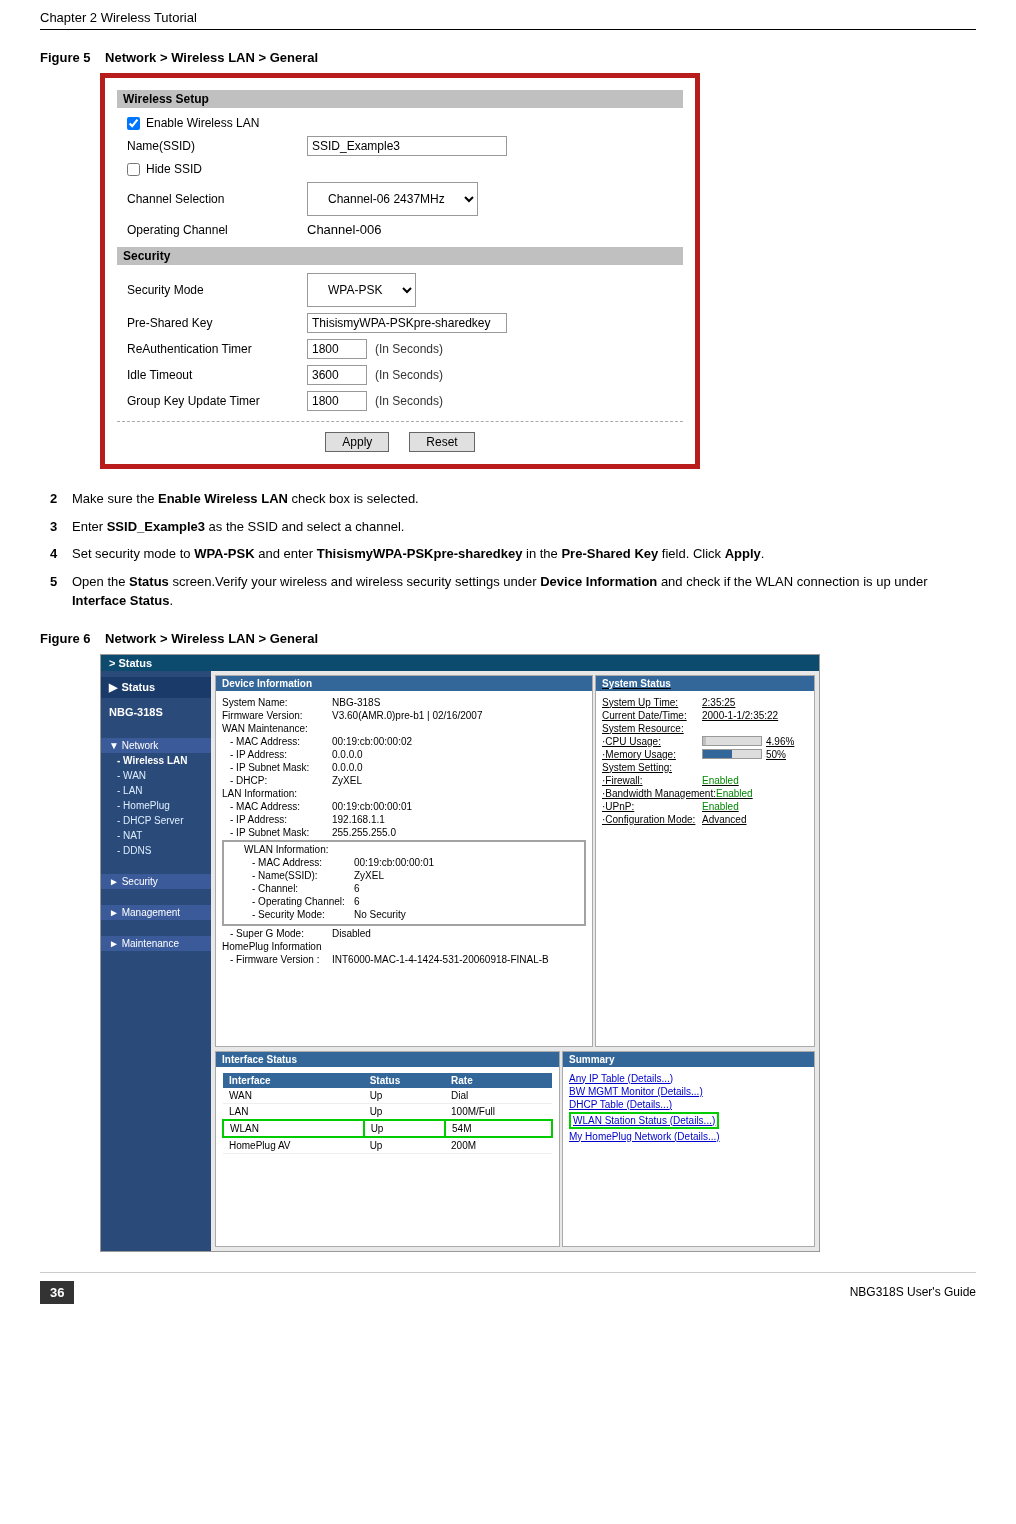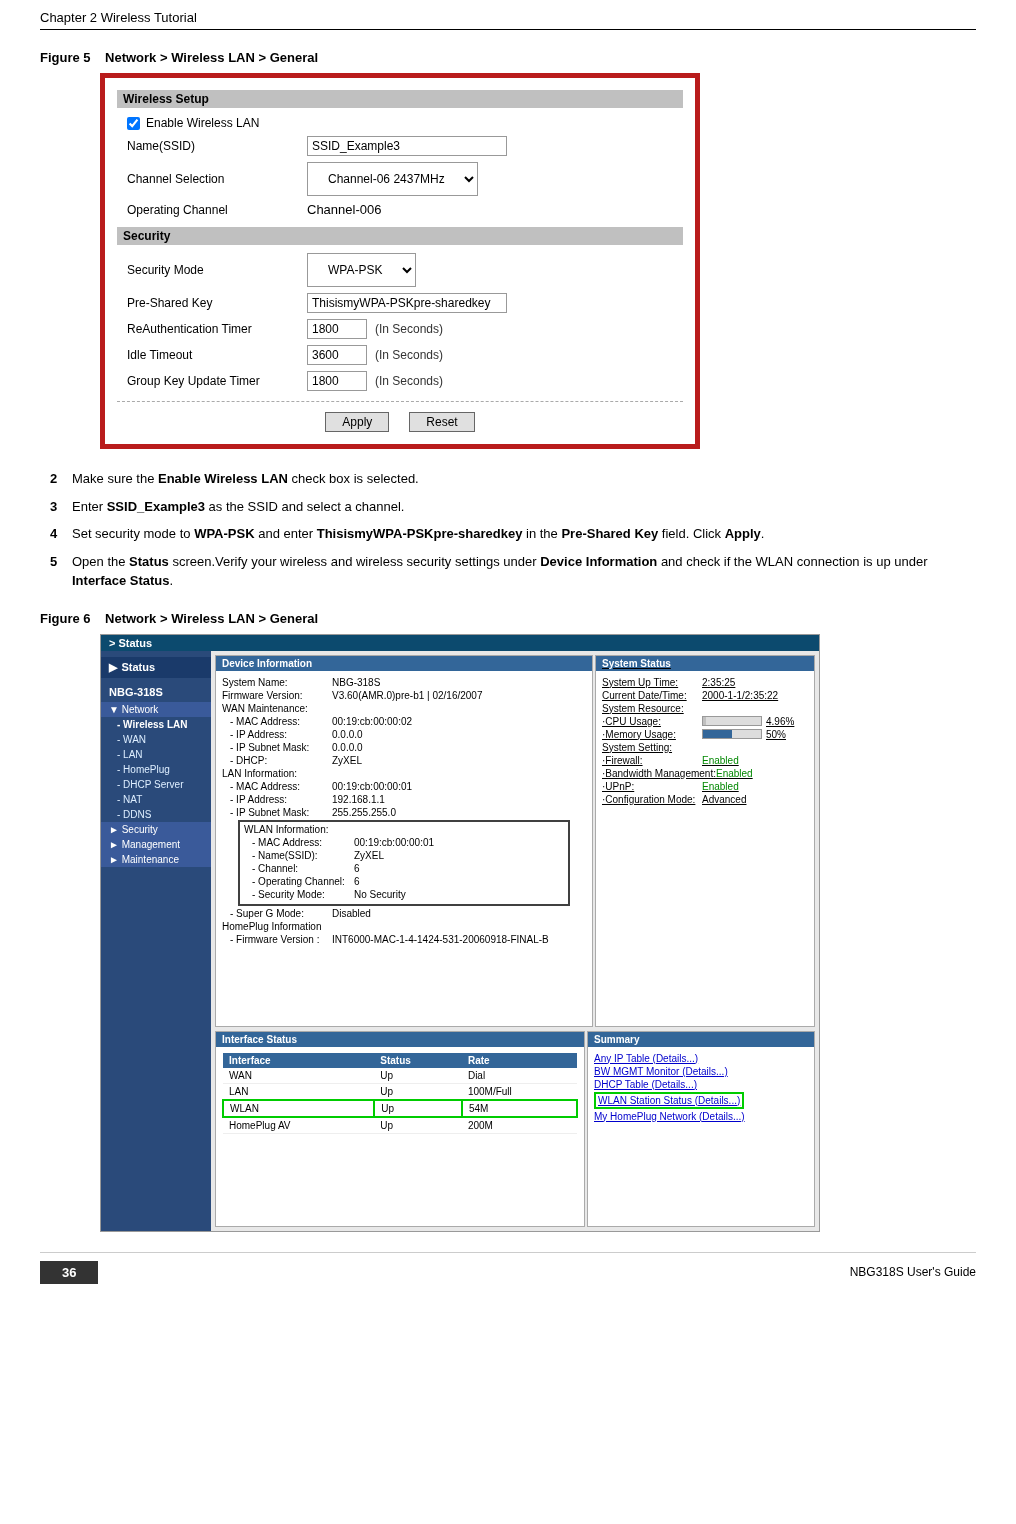--- a/index.html
+++ b/index.html
@@ -227,20 +227,21 @@
     }
 
     .sidebar-section-header {
       color: #fff;
       background: #3a5a9a;
       padding: 2px 8px;
       font-size: 10px;
       display: flex;
       align-items: center;
       gap: 4px;
+      margin-top: 16px;
     }
 
     
     .status-main {
       flex: 1;
       background: #e8e8e8;
       overflow: hidden;
       display: flex;
       flex-direction: column;
     }
@@ -288,23 +289,23 @@
 
     .info-sub-key {
       color: #000;
       padding-left: 8px;
       min-width: 110px;
       font-size: 10px;
     }
 
     
     .wlan-highlight {
-      border: 2px solid #404040;
-      padding: 2px 4px;
-      margin: 2px 16px;
+      border: 2px solid #a3a3a3;
+      padding: 2px 20px;
+      margin: 2px 0;
     }
 
     
     .sys-panel {
       background: #fff;
       border: 1px solid #aaa;
       width: 220px;
       flex-shrink: 0;
       padding: 6px;
       font-size: 10px;
@@ -412,21 +413,21 @@
       font-size: 10px;
     }
 
     .intf-table tr.highlight-wlan td {
       border: 2px solid #00cc00;
     }
 
     .summary-panel {
       background: #fff;
       border: 1px solid #aaa;
-      width: 228px;
+      width: 253px;
       flex-shrink: 0;
       padding: 6px;
       font-size: 10px;
     }
 
     .summary-panel-header {
       background: #336699;
       color: #fff;
       font-size: 10px;
       font-weight: bold;
@@ -458,21 +459,21 @@
       margin-top: 20px;
       border-top: 1px solid #ccc;
       padding-top: 8px;
     }
 
     .page-num-box {
       background: #333;
       color: #fff;
       font-weight: bold;
       font-size: 13px;
-      padding: 4px 22px;
+      padding: 4px 10px;
     }
 
     .footer-guide {
       font-size: 12px;
     }
   </style>
 </head>
 <body>
 
 <div class="page-container">
@@ -493,20 +494,24 @@
     <div class="checkbox-row">
       <input type="checkbox" checked="" style="">
       <span class="checkbox-label">Enable Wireless LAN</span>
     </div>
 
     <div class="form-row">
       <span class="form-label">Name(SSID)</span>
       <input type="text" class="form-input form-input-wide" value="SSID_Example3" style="">
     </div>
 
+    <div class="checkbox-row">
+      <input type="checkbox" style="">
+      <span class="checkbox-label">Hide SSID</span>
+    </div>
 
     <div class="form-row">
       <span class="form-label">Channel Selection</span>
       <select class="form-select">
         <option>Channel-06 2437MHz</option>
       </select>
     </div>
 
     <div class="form-row">
       <span class="form-label">Operating Channel</span>

